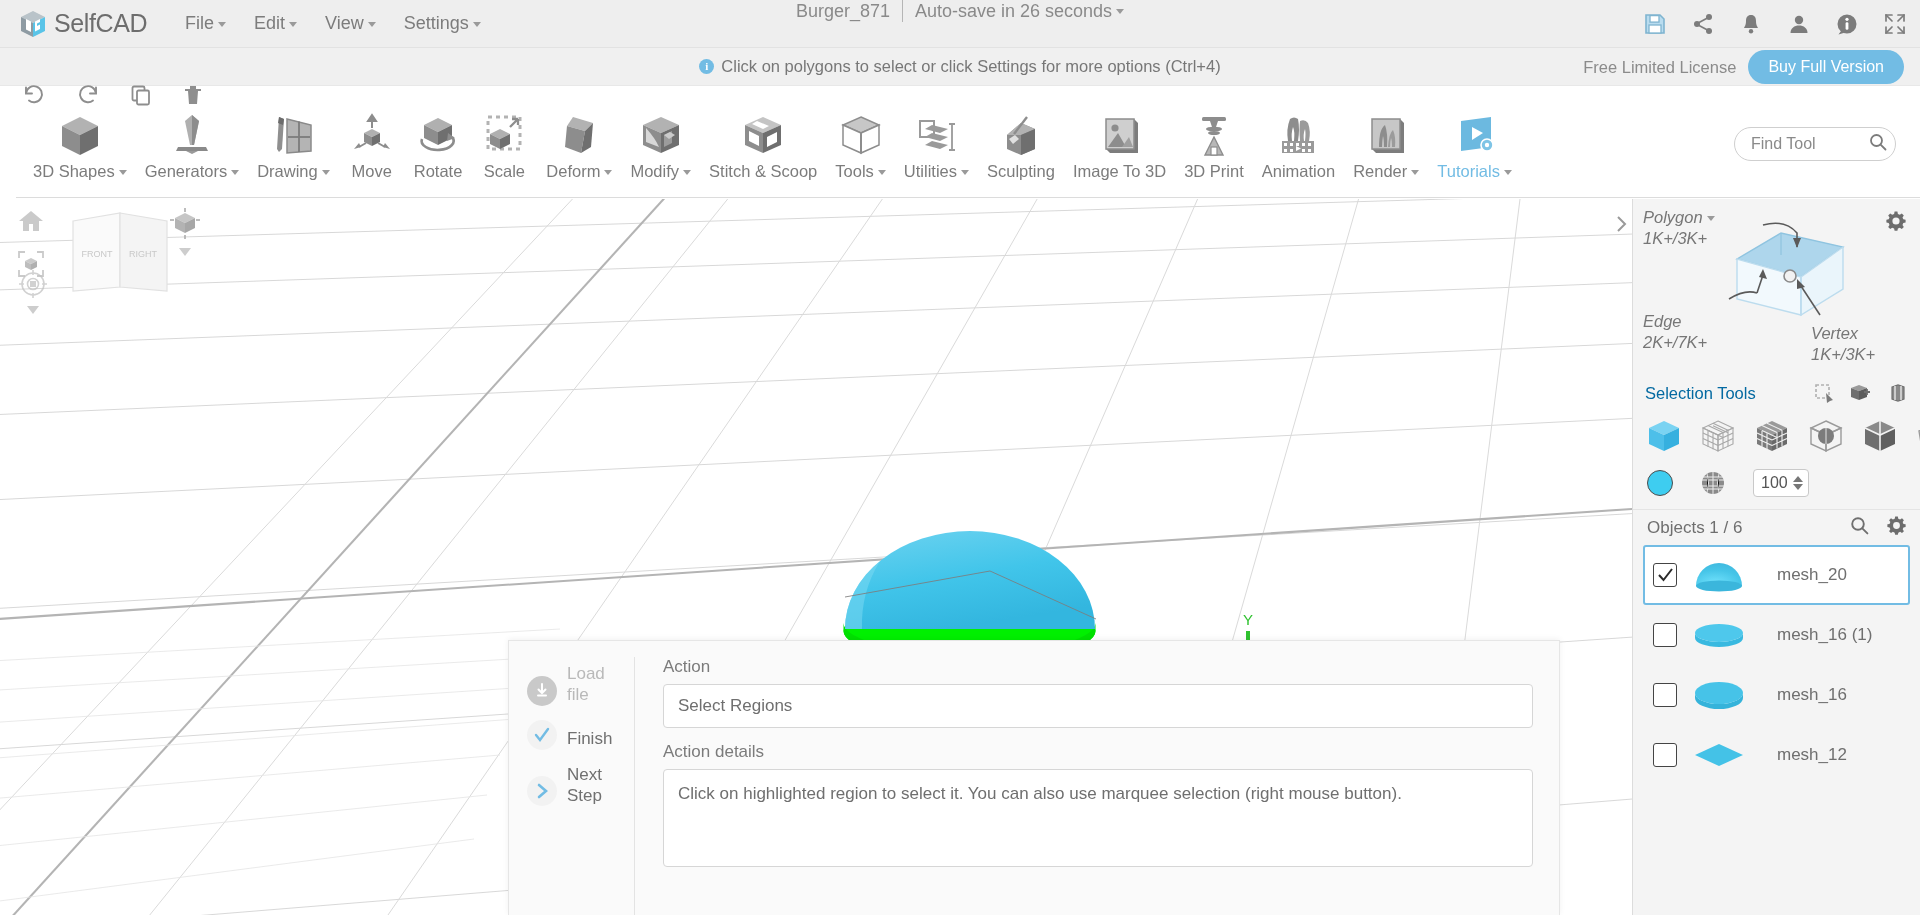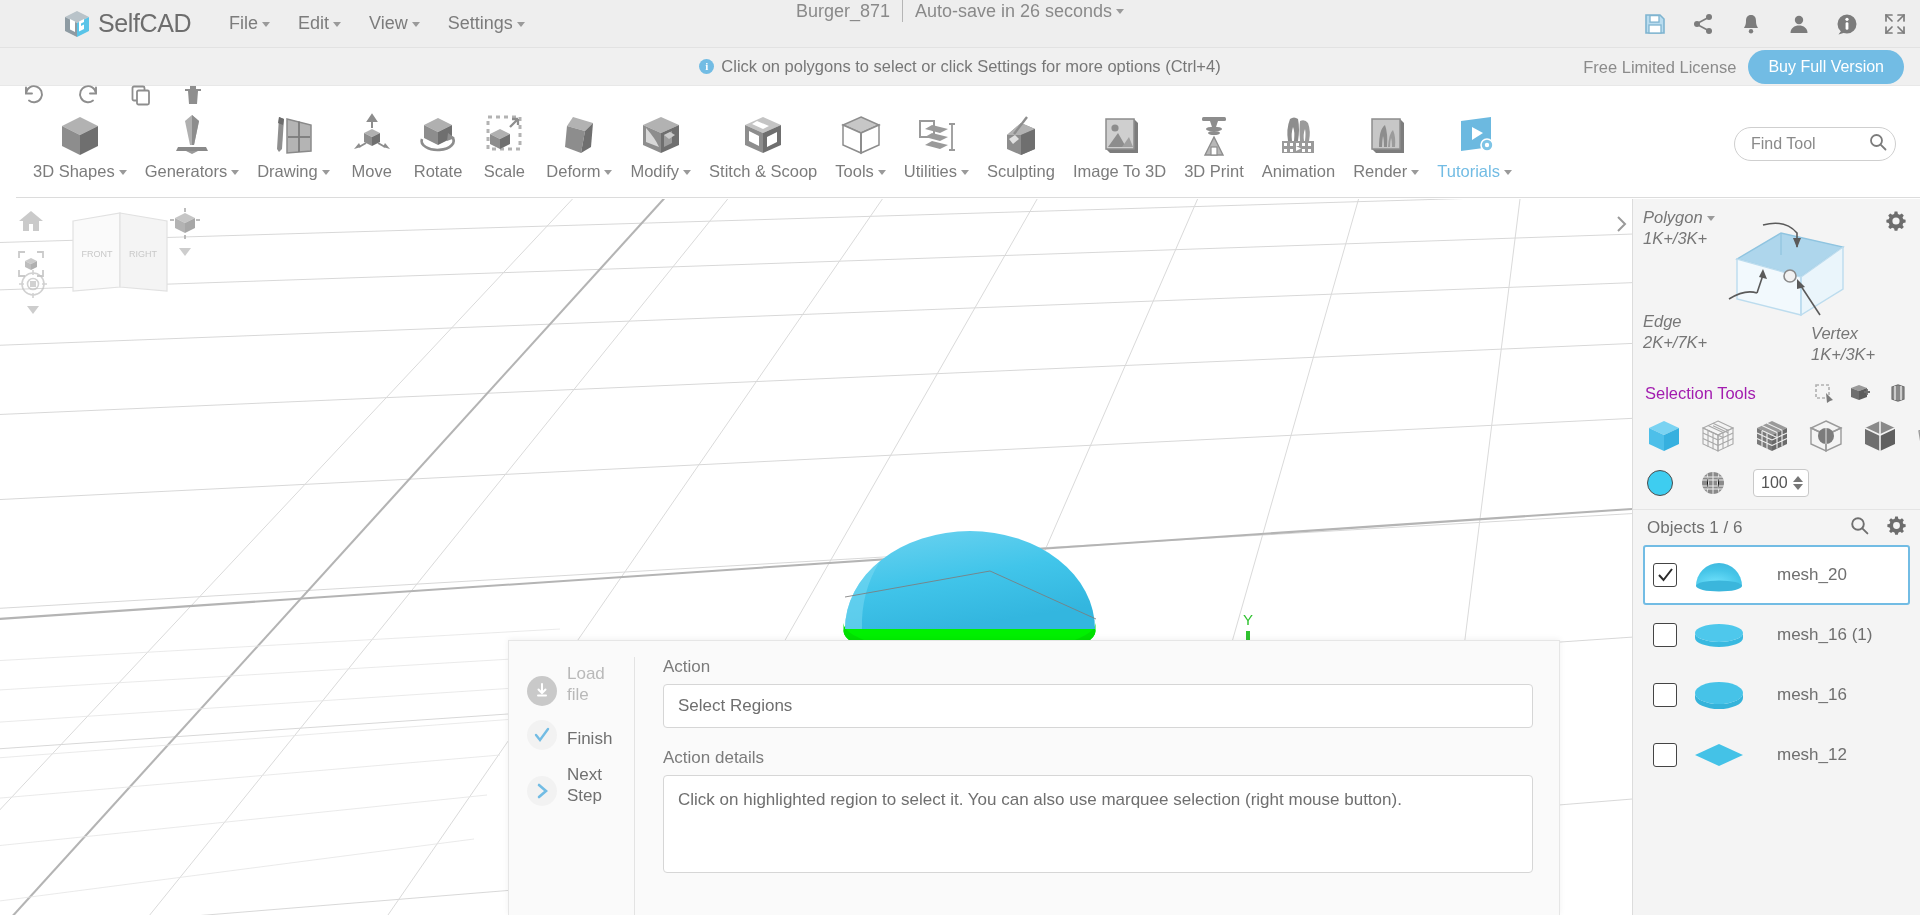--- a/index.html
+++ b/index.html
@@ -8,21 +8,20 @@
     font-family: "Liberation Sans", sans-serif;
     background: #fff; overflow: hidden;
   }
   #app { position: relative; width: 1920px; height: 915px; }
 
   
   .topbar {
     position: absolute; top: 0; left: 0; width: 1920px; height: 48px;
     background: #eeeeee; display: flex; align-items: center;
     border-bottom: 1px solid #e2e2e2;
-    padding-left: 44px;
   }
   .logo-wrap { display: flex; align-items: center; margin-left: 18px; }
   .logo-mark { width: 30px; height: 30px; position: relative; }
   .logo-text { font-size: 25px; color: #6d6d6d; margin-left: 6px; letter-spacing: -0.4px; }
   .menu-items { display: flex; align-items: center; margin-left: 24px; }
   .menu-item {
     font-size: 18px; color: #7c7c7c; padding: 6px 14px; cursor: pointer;
     white-space: nowrap;
   }
   .caret {
@@ -170,39 +169,39 @@
   .tut-counter {
     position: absolute; right: 62px; top: -4px; font-size: 17px;
     color: #6f6f6f; font-weight: bold;
   }
   .tut-close {
     position: absolute; right: 16px; top: -6px; width: 28px; height: 28px;
     border-radius: 50%; background: #72bce4; color: #fff;
     display: flex; align-items: center; justify-content: center;
     cursor: pointer; font-size: 17px; font-weight: bold; line-height: 1;
   }
-  .mb14 { margin-bottom: 20px; }
+  .mb14 { margin-bottom: 14px; }
 
   
   .sidebar {
     position: absolute; right: 0; top: 199px; width: 288px; height: 716px;
     background: #f4f4f4; border-left: 1px solid #dcdcdc;
   }
   .sb-geom { position: relative; height: 178px; padding: 10px 0 0 0; font-style: italic; }
   .sb-gear-top { position: absolute; right: 14px; top: 12px; cursor: pointer; }
   .geom-lbl { position: absolute; font-size: 16.5px; color: #767676; line-height: 1.3; }
   .geom-lbl .num { display: block; }
   .lbl-polygon { left: 10px; top: 8px; }
   .lbl-edge { left: 10px; top: 112px; }
   .lbl-vertex { left: 178px; top: 124px; }
   .geom-svg { position: absolute; left: 60px; top: 4px; }
 
   .sb-seltools { position: relative; padding: 0 12px; }
   .seltools-head { display: flex; align-items: center; height: 32px; }
-  .seltools-title { font-size: 16.5px; color: #a21caf; }
+  .seltools-title { font-size: 16.5px; color: #0369a1; }
   .seltools-right { margin-left: auto; display: flex; gap: 16px; align-items: center; }
   .sel-row {
     display: flex; align-items: center; gap: 16px; padding: 8px 0 4px 0;
   }
   .sel-btn { cursor: pointer; display: flex; align-items: center; justify-content: center; }
   .sel-row2 { display: flex; align-items: center; gap: 26px; padding: 10px 0 8px 2px; }
   .color-dot {
     width: 26px; height: 26px; border-radius: 50%; background: #3ecdf0;
     border: 1px solid #4c4c4c; cursor: pointer;
   }

